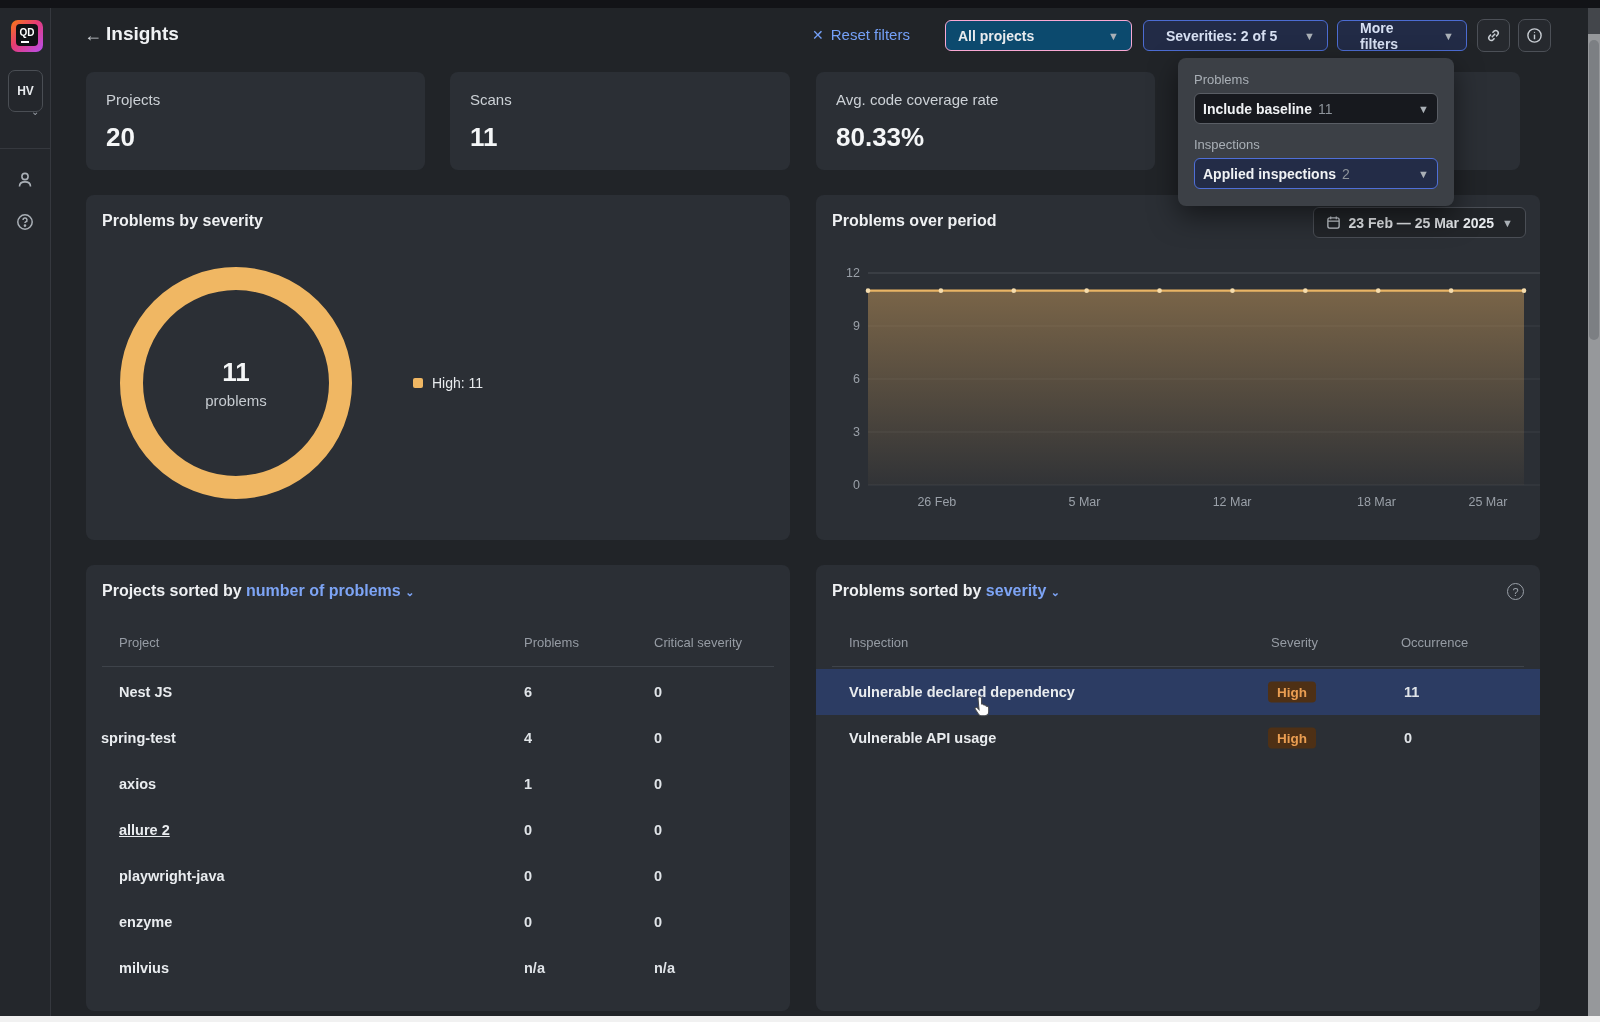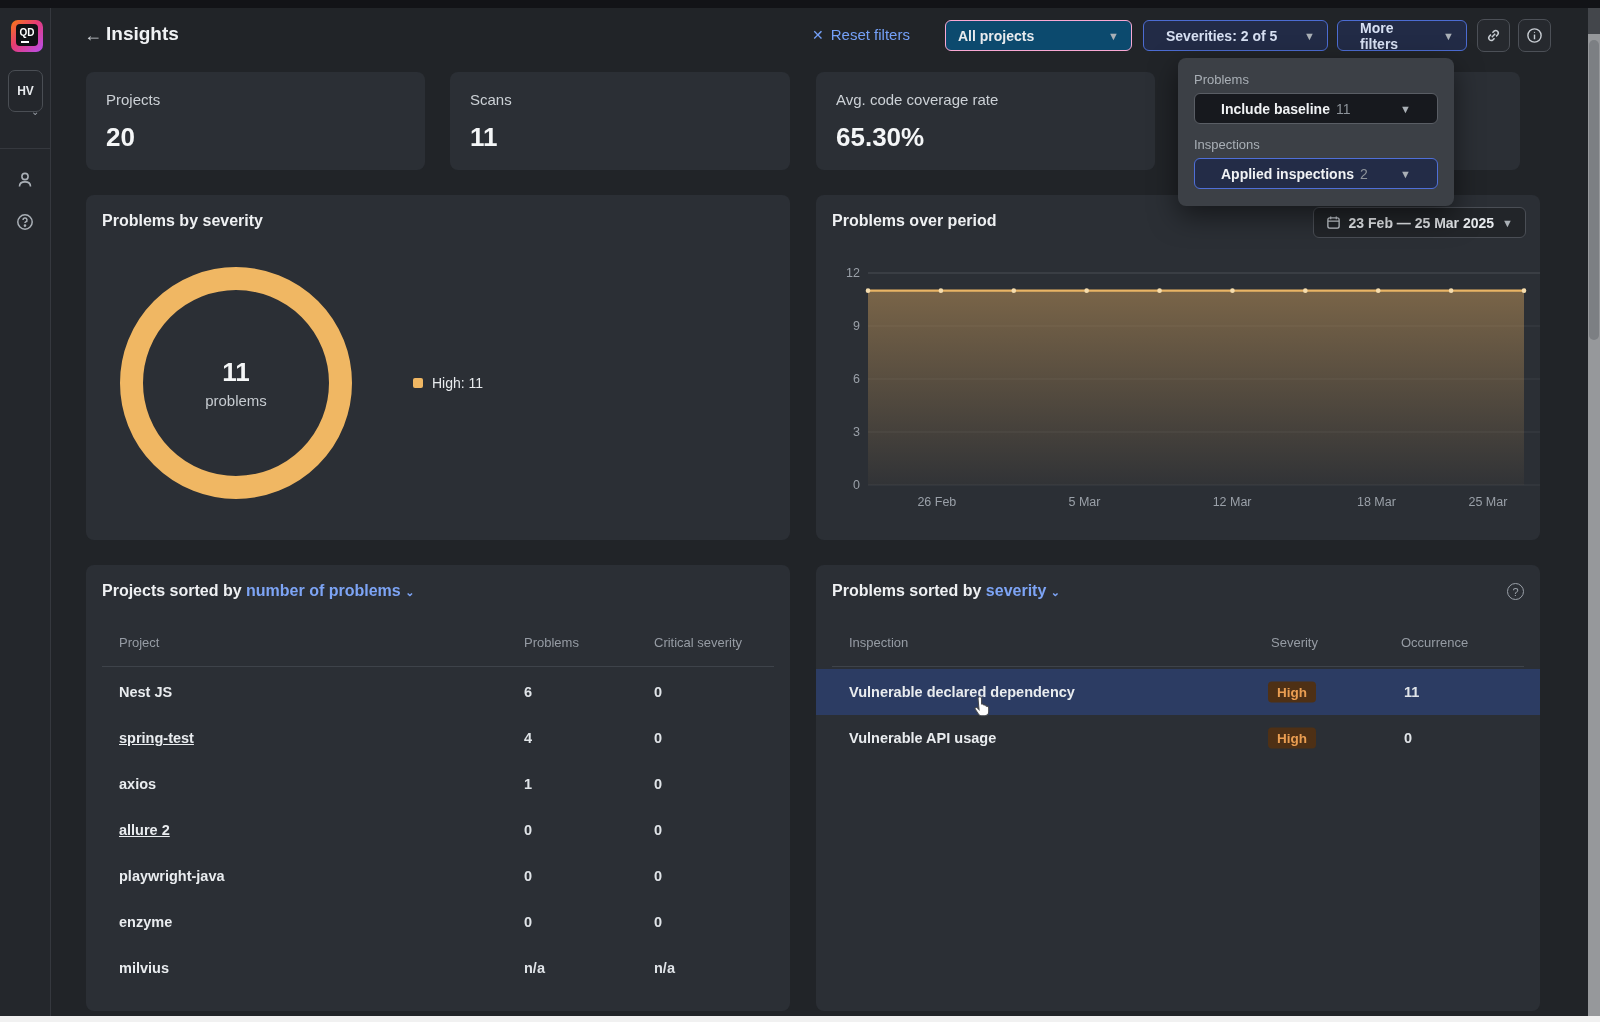--- a/index.html
+++ b/index.html
@@ -33,21 +33,21 @@
   .select .chev { margin-left:auto; color:#aab0b6; font-size:11px; padding-left:10px; }
   .sel-dark { background:#0c4a6e; border:1px solid #f9a8d4;justify-content:flex-end; }
   .sel-blue { background:#222b46; border:1px solid #4c6cd2; color:#d7e0f2;padding-left:22px; }
   .iconbtn { position:absolute; top:19px; width:33px; height:33px; border:1px solid #4c5057; border-radius:7px;
              background:#26292e; color:#c7ccd2; display:flex; align-items:center; justify-content:center; cursor:pointer; }
 
   
   .popup { position:absolute; left:1178px; top:58px; width:276px; height:148px; background:#3c4046; border-radius:8px;
            box-shadow:0 10px 28px rgba(0,0,0,.5); z-index:50; padding:14px 16px; }
   .popup .plabel { color:#a9afb6; font-size:13px; margin-bottom:6px; }
-  .popup .pselect { height:31px; border-radius:6px; display:flex; align-items:center; padding:0 26px;
+  .popup .pselect { height:31px; border-radius:6px; display:flex; align-items:center; padding:0 8px;
             font-size:14px; font-weight:600; color:#f0f2f4; margin-bottom:13px; cursor:pointer; }
   .popup .ps-dark { background:#17191e; border:1px solid #5a5e65; }
   .popup .ps-blue { background:#232c47; border:1px solid #4f6fd8; }
   .popup .count { color:#8d939a; font-weight:400; margin-left:6px; }
   .popup .chev { margin-left:auto; color:#aab0b6; font-size:11px; }
 
   
   .card { position:absolute; background:#2b2f35; border-radius:8px; }
   .stat-label { position:absolute; left:20px; top:19px; color:#ccd1d6; font-size:15px; }
   .stat-value { position:absolute; left:20px; top:50px; color:#f4f6f7; font-size:26px; font-weight:700; }
@@ -161,21 +161,21 @@
   <div class="card" style="left:86px; top:72px; width:339px; height:98px;">
     <div class="stat-label">Projects</div>
     <div class="stat-value">20</div>
   </div>
   <div class="card" style="left:450px; top:72px; width:340px; height:98px;">
     <div class="stat-label">Scans</div>
     <div class="stat-value">11</div>
   </div>
   <div class="card" style="left:816px; top:72px; width:339px; height:98px;">
     <div class="stat-label">Avg. code coverage rate</div>
-    <div class="stat-value">65.30%</div>
+    <div class="stat-value">80.33%</div>
   </div>
   <div class="card" style="left:1180px; top:72px; width:340px; height:98px;"></div>
 
   <div class="card" style="left:86px; top:195px; width:704px; height:345px;">
     <div class="card-title">Problems by severity</div>
     <div class="donut"></div>
     <div class="donut-center">
       <div class="donut-val">11</div>
       <div class="donut-sub">problems</div>
     </div>
@@ -244,21 +244,21 @@
       <div class="hc" style="left:568px;">Critical severity</div>
     </div>
     <div class="tdivider"></div>
     <div class="tbody">
         <div class="trow">
           <div class="tcell" style="left: 33px;">Nest JS</div>
           <div class="tcell num" style="left: 438px;">6</div>
           <div class="tcell num" style="left: 568px;">0</div>
         </div>
         <div class="trow">
-          <div class="tcell" style="left: 33px; text-decoration: underline;">spring-test</div>
+          <div class="tcell" style="left: 15px;">spring-test</div>
           <div class="tcell num" style="left: 438px;">4</div>
           <div class="tcell num" style="left: 568px;">0</div>
         </div>
         <div class="trow">
           <div class="tcell" style="left: 33px;">axios</div>
           <div class="tcell num" style="left: 438px;">1</div>
           <div class="tcell num" style="left: 568px;">0</div>
         </div>
         <div class="trow">
           <div class="tcell" style="left: 33px; text-decoration: underline;">allure 2</div>

